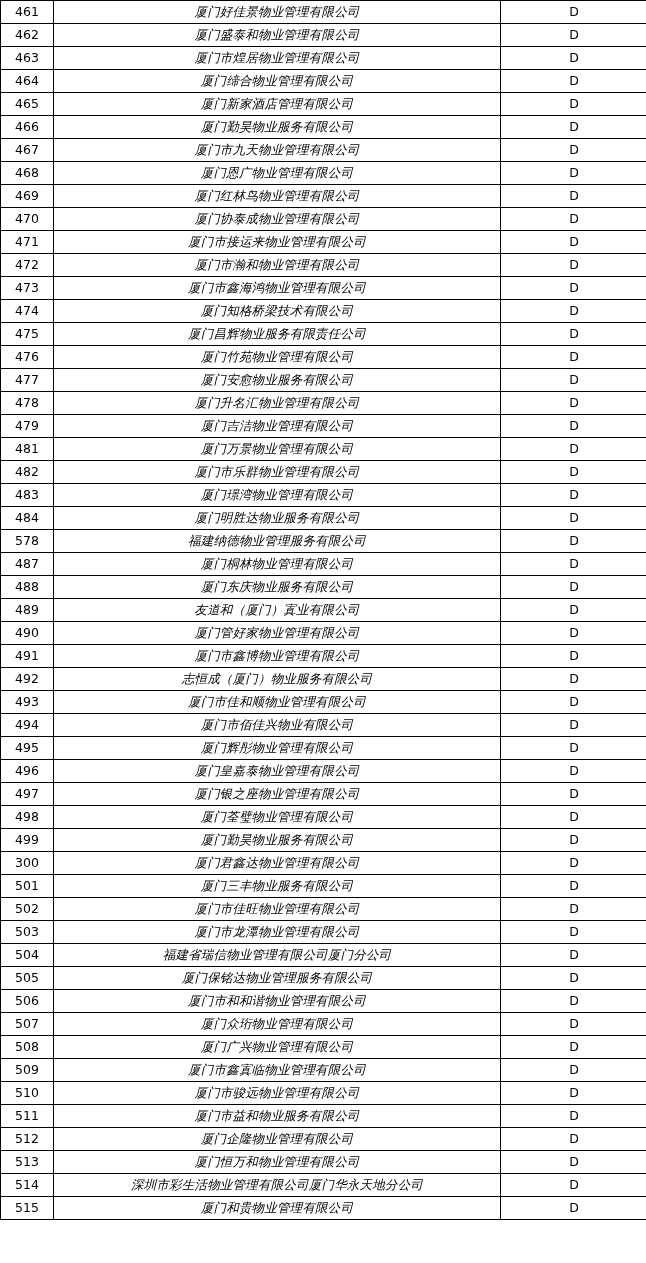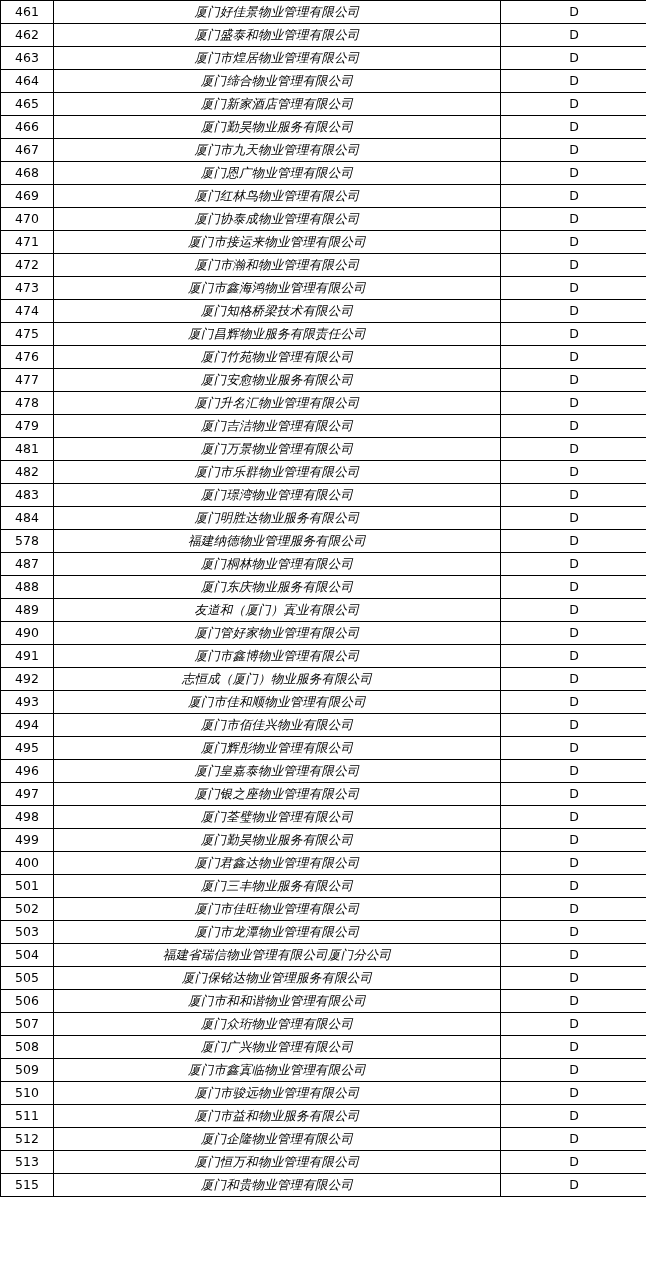--- a/index.html
+++ b/index.html
@@ -230,21 +230,21 @@
           <td class="col-index">498</td>
           <td class="col-name">厦门荃璧物业管理有限公司</td>
           <td class="col-grade">D</td>
         </tr>
         <tr>
           <td class="col-index">499</td>
           <td class="col-name">厦门勤昊物业服务有限公司</td>
           <td class="col-grade">D</td>
         </tr>
         <tr>
-          <td class="col-index">400</td>
+          <td class="col-index">300</td>
           <td class="col-name">厦门君鑫达物业管理有限公司</td>
           <td class="col-grade">D</td>
         </tr>
         <tr>
           <td class="col-index">501</td>
           <td class="col-name">厦门三丰物业服务有限公司</td>
           <td class="col-grade">D</td>
         </tr>
         <tr>
           <td class="col-index">502</td>
@@ -297,20 +297,25 @@
           <td class="col-grade">D</td>
         </tr>
         <tr>
           <td class="col-index">512</td>
           <td class="col-name">厦门企隆物业管理有限公司</td>
           <td class="col-grade">D</td>
         </tr>
         <tr>
           <td class="col-index">513</td>
           <td class="col-name">厦门恒万和物业管理有限公司</td>
+          <td class="col-grade">D</td>
+        </tr>
+        <tr>
+          <td class="col-index">514</td>
+          <td class="col-name">深圳市彩生活物业管理有限公司厦门华永天地分公司</td>
           <td class="col-grade">D</td>
         </tr>
         <tr>
           <td class="col-index">515</td>
           <td class="col-name">厦门和贵物业管理有限公司</td>
           <td class="col-grade">D</td>
         </tr>
       </tbody>
   </table>
 </div>

